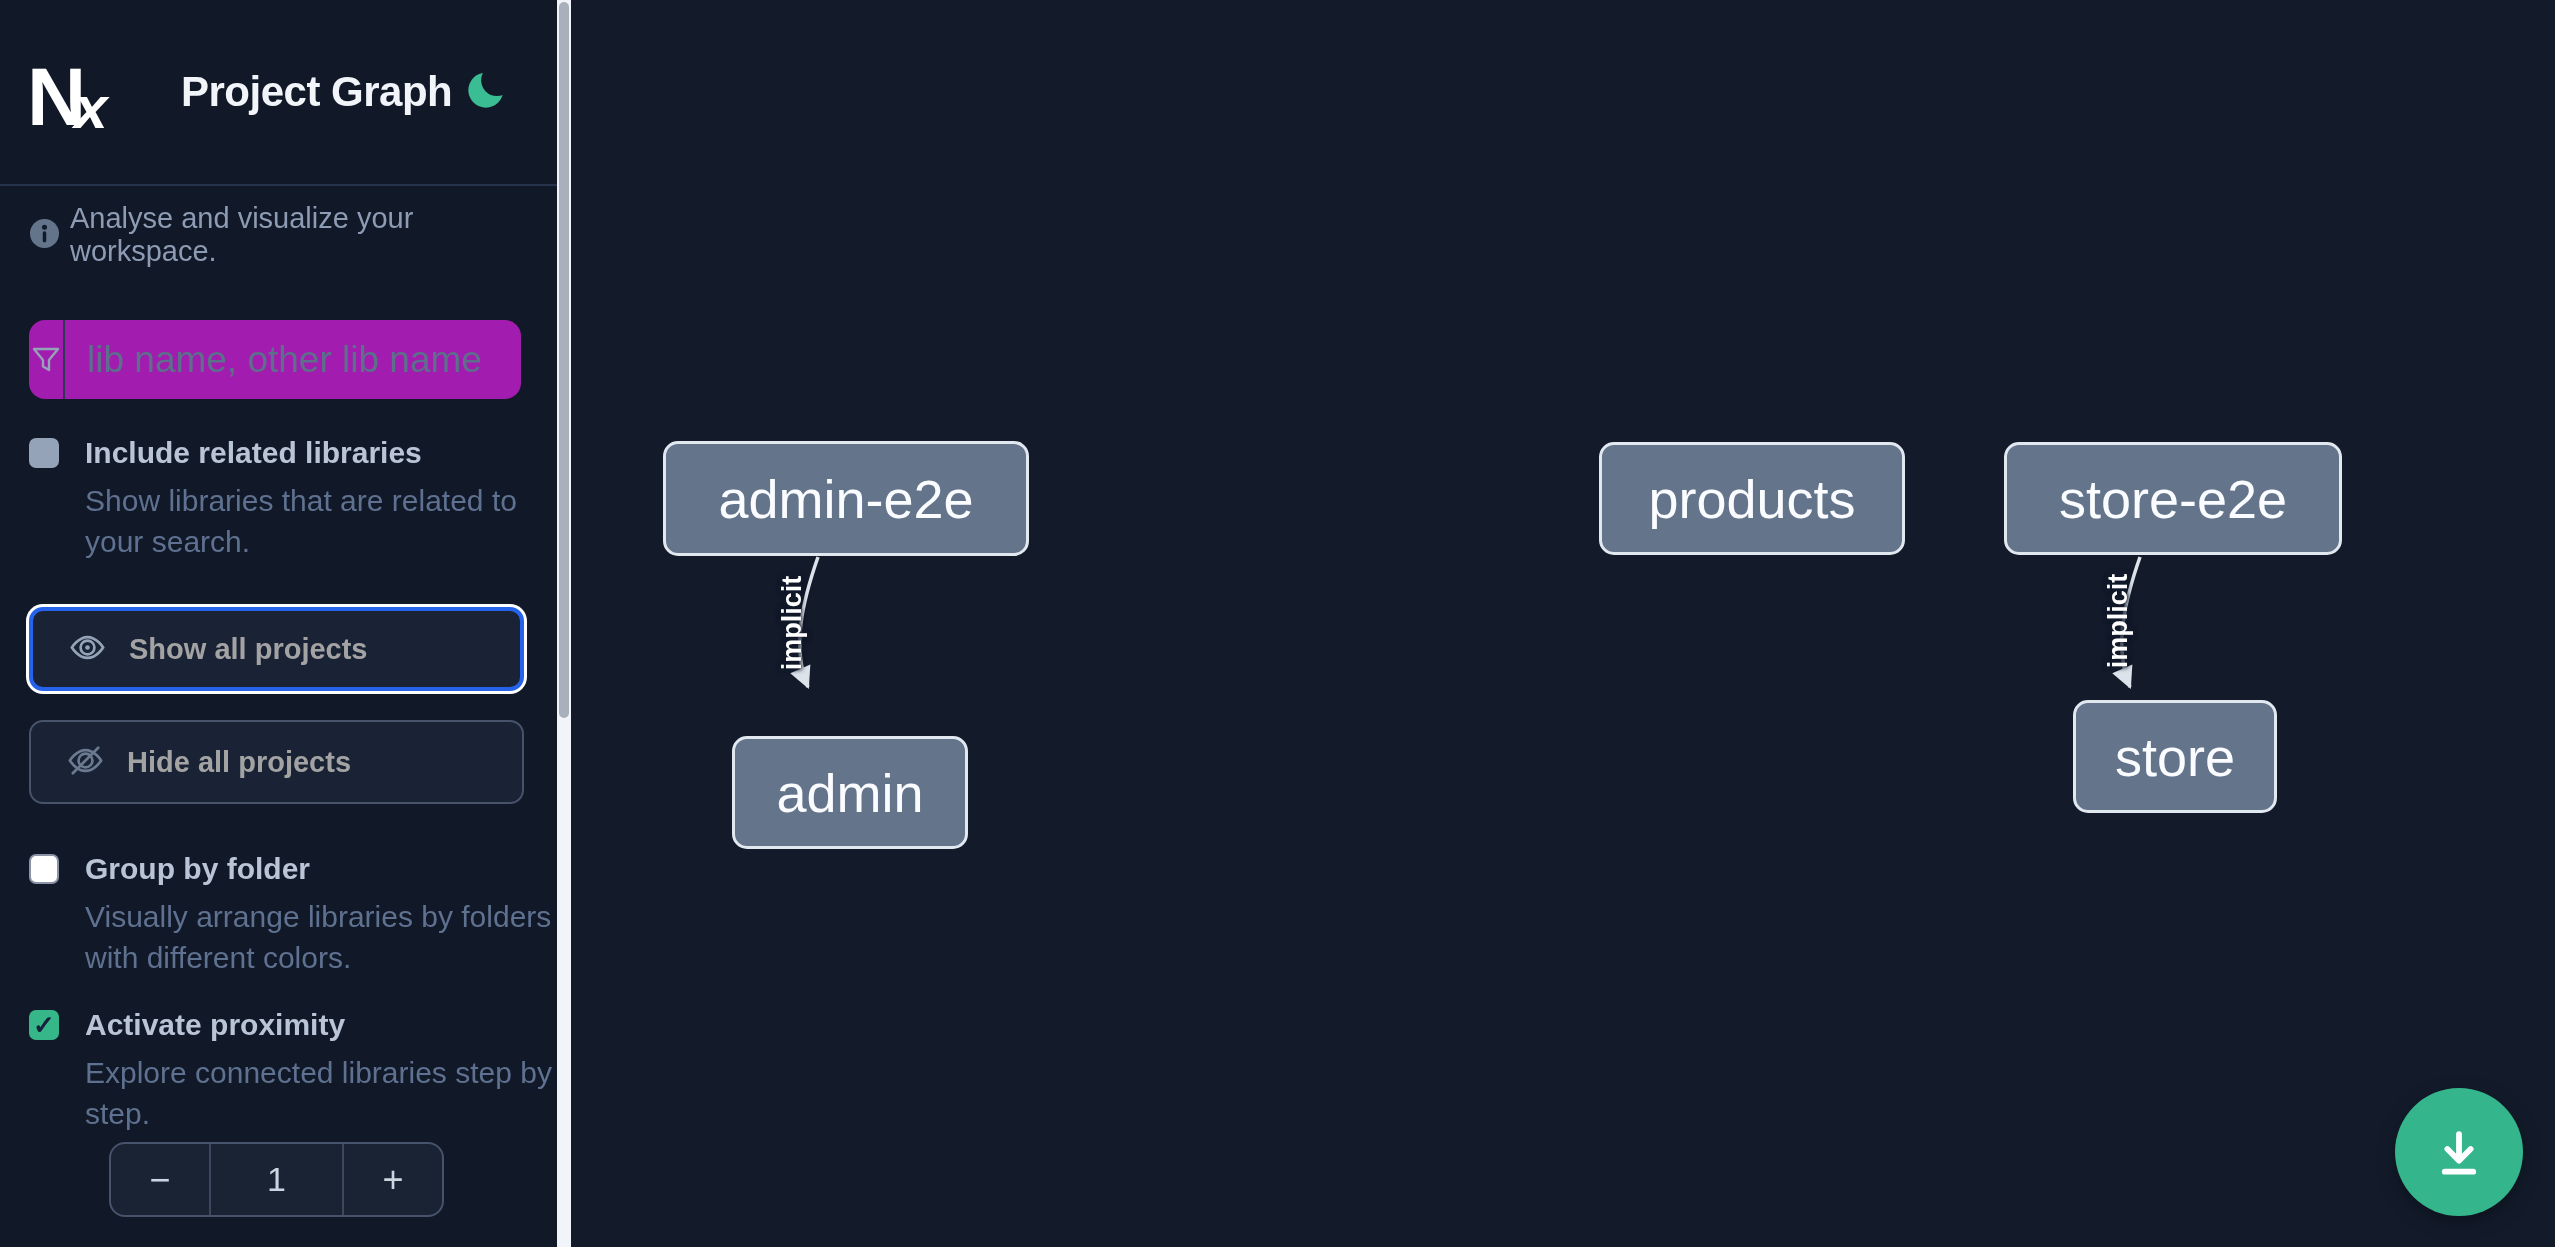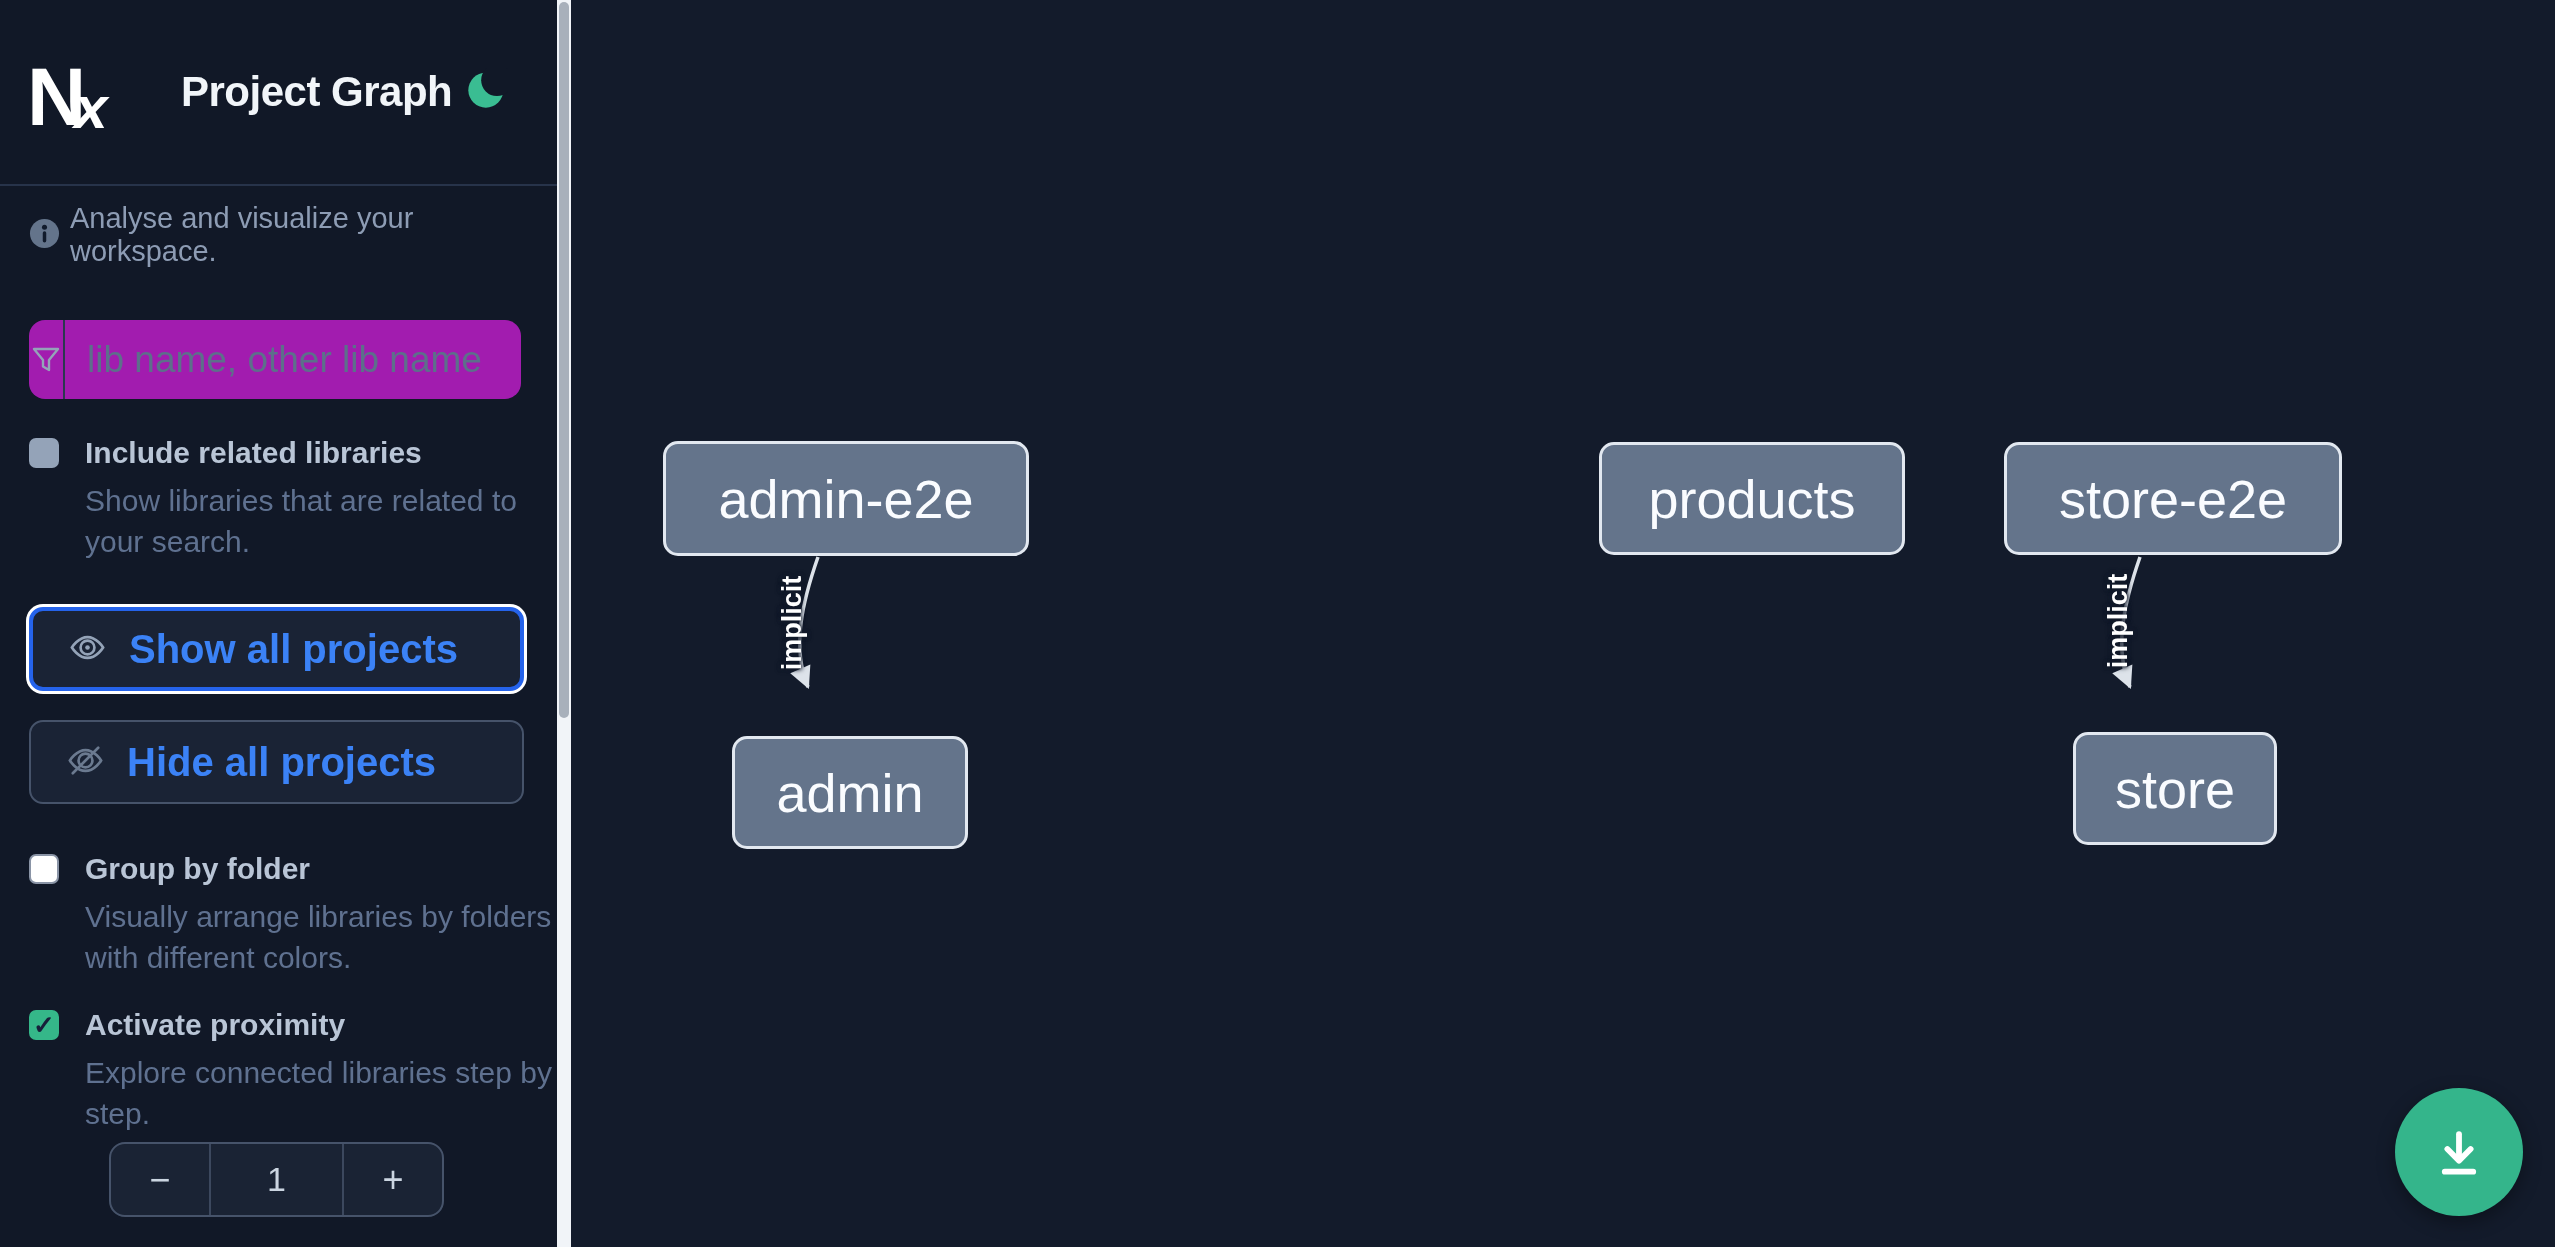--- a/index.html
+++ b/index.html
@@ -44,21 +44,21 @@
   .cb-box.green { background:#35b789; display:flex; align-items:center; justify-content:center; }
   .cb-check { color:#16203a; font-size:26px; font-weight:700; line-height:1; }
   .cb-label { position:absolute; left:56px; top:0; font-size:30px; font-weight:700;
               color:#b9c5d6; white-space:nowrap; }
   .cb-desc { position:absolute; left:56px; top:44px; width:480px; font-size:30px;
              line-height:41px; color:#5f7190; }
 
   .sb-btn { position:absolute; left:29px; width:495px; height:84px; display:flex;
             align-items:center; padding-left:36px; gap:23px; border-radius:14px;
             background:#1a2335; cursor:pointer; font-family:"Liberation Sans",sans-serif; }
-  .sb-btn .lbl { font-size:40px; font-weight:600; color:#3b82f6; }
+  .sb-btn .lbl { font-size:29px; font-weight:600; color:#a3a3a3; }
   .btn-show { top:607px; border:4px solid #2563eb; box-shadow:0 0 0 3px #ffffff; }
   .btn-hide { top:720px; border:2px solid #46536a; }
 
   .stepper { position:absolute; left:109px; top:1142px; width:335px; height:75px;
              border:2px solid #46536a; border-radius:16px; display:flex;
              background:#1a2334; overflow:hidden; }
   .stepper > * { display:flex; align-items:center; justify-content:center;
                  font-size:36px; color:#cbd5e1; background:transparent; border:none;
                  font-family:"Liberation Sans",sans-serif; }
   .step-btn { width:98px; cursor:pointer; }
@@ -197,21 +197,21 @@
       <path d="M 1569 557 C 1554 600, 1542 647, 1559 687" fill="none" stroke="#dde3ea" stroke-width="3.5" marker-end="url(#arrow)"></path>
     </svg>
 
     <span class="edge-label" style="left:221px; top:623px;">implicit</span>
     <span class="edge-label" style="left:1547px; top:621px;">implicit</span>
 
     <div class="node" style="left:92px;  top:441px; width:366px; height:115px;">admin-e2e</div>
     <div class="node" style="left:1028px; top:442px; width:306px; height:113px;">products</div>
     <div class="node" style="left:1433px; top:442px; width:338px; height:113px;">store-e2e</div>
     <div class="node" style="left:161px; top:736px; width:236px; height:113px;">admin</div>
-    <div class="node" style="left:1502px; top:700px; width:204px; height:113px;margin-top:32px;">store</div>
+    <div class="node" style="left:1502px; top:700px; width:204px; height:113px;">store</div>
 
     <button class="fab">
       <span>
         <svg width="62" height="62" viewBox="0 0 48 48" fill="none" stroke="#ffffff" stroke-width="4.5" stroke-linecap="round" stroke-linejoin="round">
           <path d="M24 11 V30"></path>
           <path d="M15 22.5 L24 31.5 L33 22.5"></path>
           <path d="M13 40 H35"></path>
         </svg>
       </span>
     </button>

